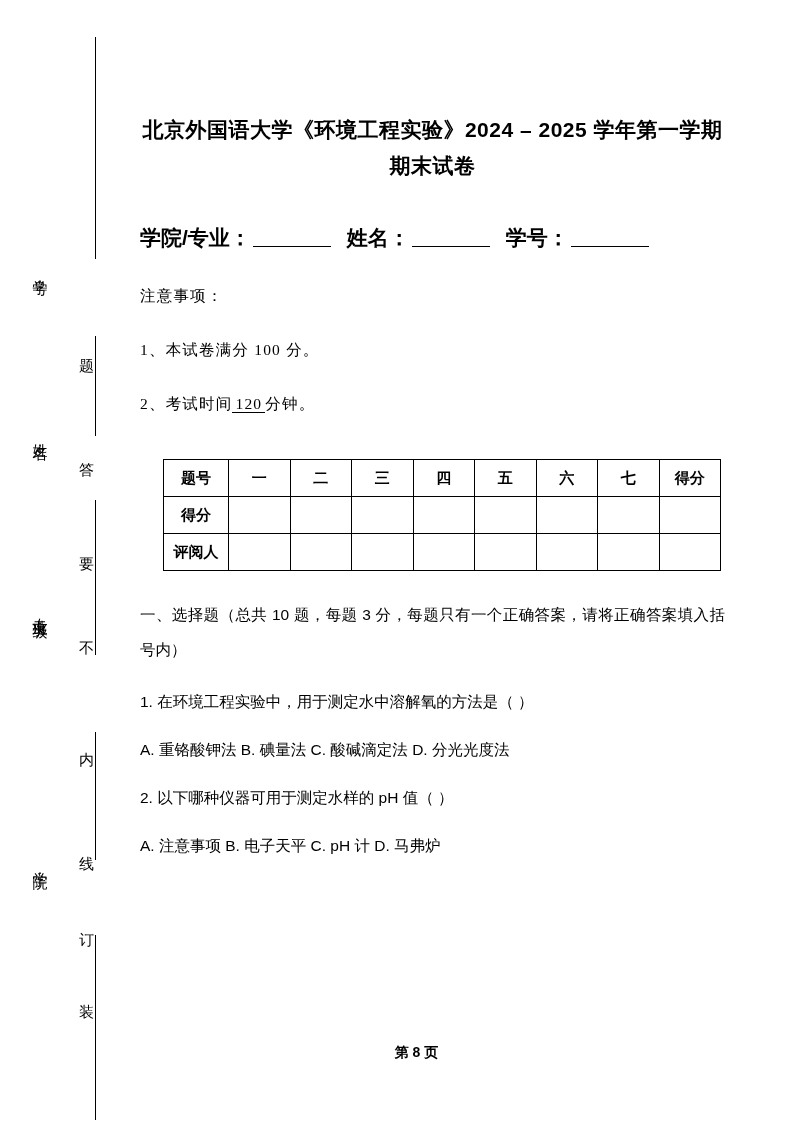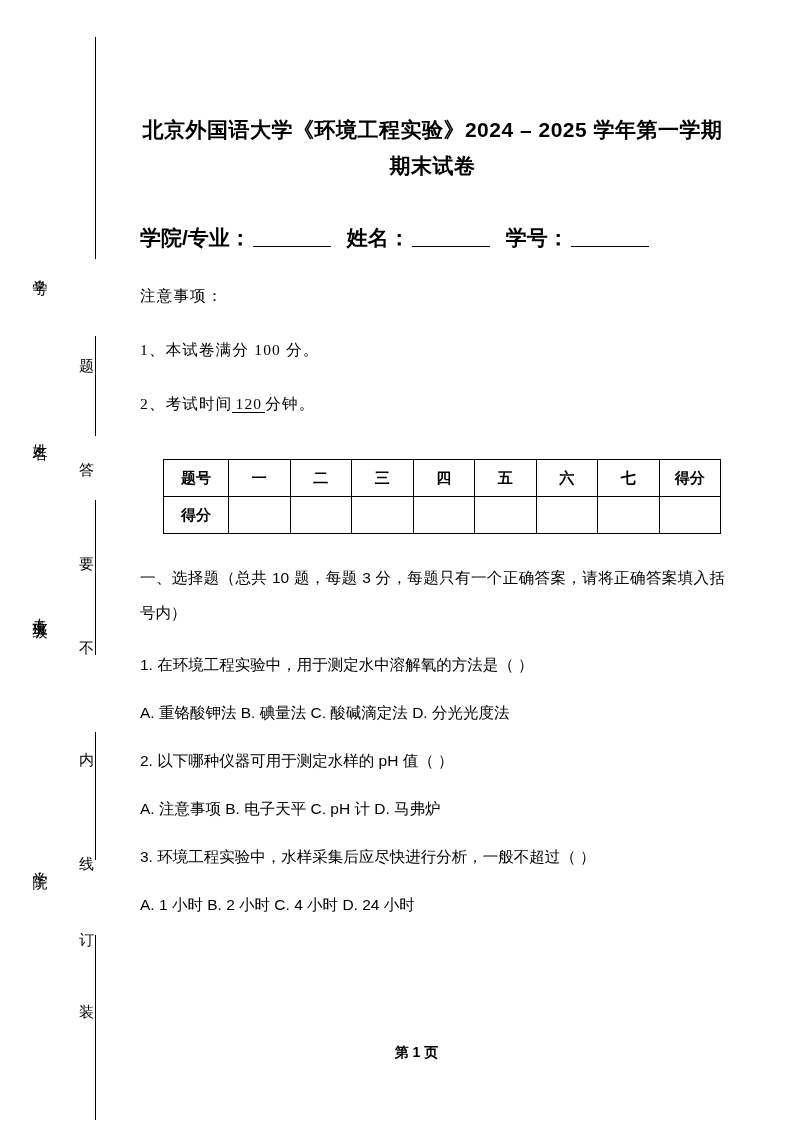--- a/index.html
+++ b/index.html
@@ -223,35 +223,42 @@
         <td class="rowhead">得分</td>
         <td></td>
         <td></td>
         <td></td>
         <td></td>
         <td></td>
         <td></td>
         <td></td>
         <td></td>
       </tr>
+      <tr>
+        <td class="rowhead">评阅人</td>
+        <td></td>
+        <td></td>
+        <td></td>
+        <td></td>
+        <td></td>
+        <td></td>
+        <td></td>
+        <td></td>
+      </tr>
     </tbody>
   </table>
 
   <div id="section-heading">一、选择题（总共 10 题，每题 3 分，每题只有一个正确答案，请将正确答案填入括号内）</div>
 
   <div class="question-block">
     <div class="q-stem">1. 在环境工程实验中，用于测定水中溶解氧的方法是（  ）</div>
     <div class="q-options">A. 重铬酸钾法   B. 碘量法   C. 酸碱滴定法   D. 分光光度法</div>
   </div>
 
   <div class="question-block">
     <div class="q-stem">2. 以下哪种仪器可用于测定水样的 pH 值（  ）</div>
     <div class="q-options">A. 注意事项   B. 电子天平   C. pH 计   D. 马弗炉</div>
   </div>
 
-  <div class="question-block">
-    <div class="q-stem">3. 环境工程实验中，水样采集后应尽快进行分析，一般不超过（  ）</div>
-    <div class="q-options">A. 1 小时   B. 2 小时   C. 4 小时   D. 24 小时</div>
-  </div>
 
 </div>
 
-<div id="page-footer">第 1 页</div>
+<div id="page-footer">第 8 页</div>
 
 </body></html>

